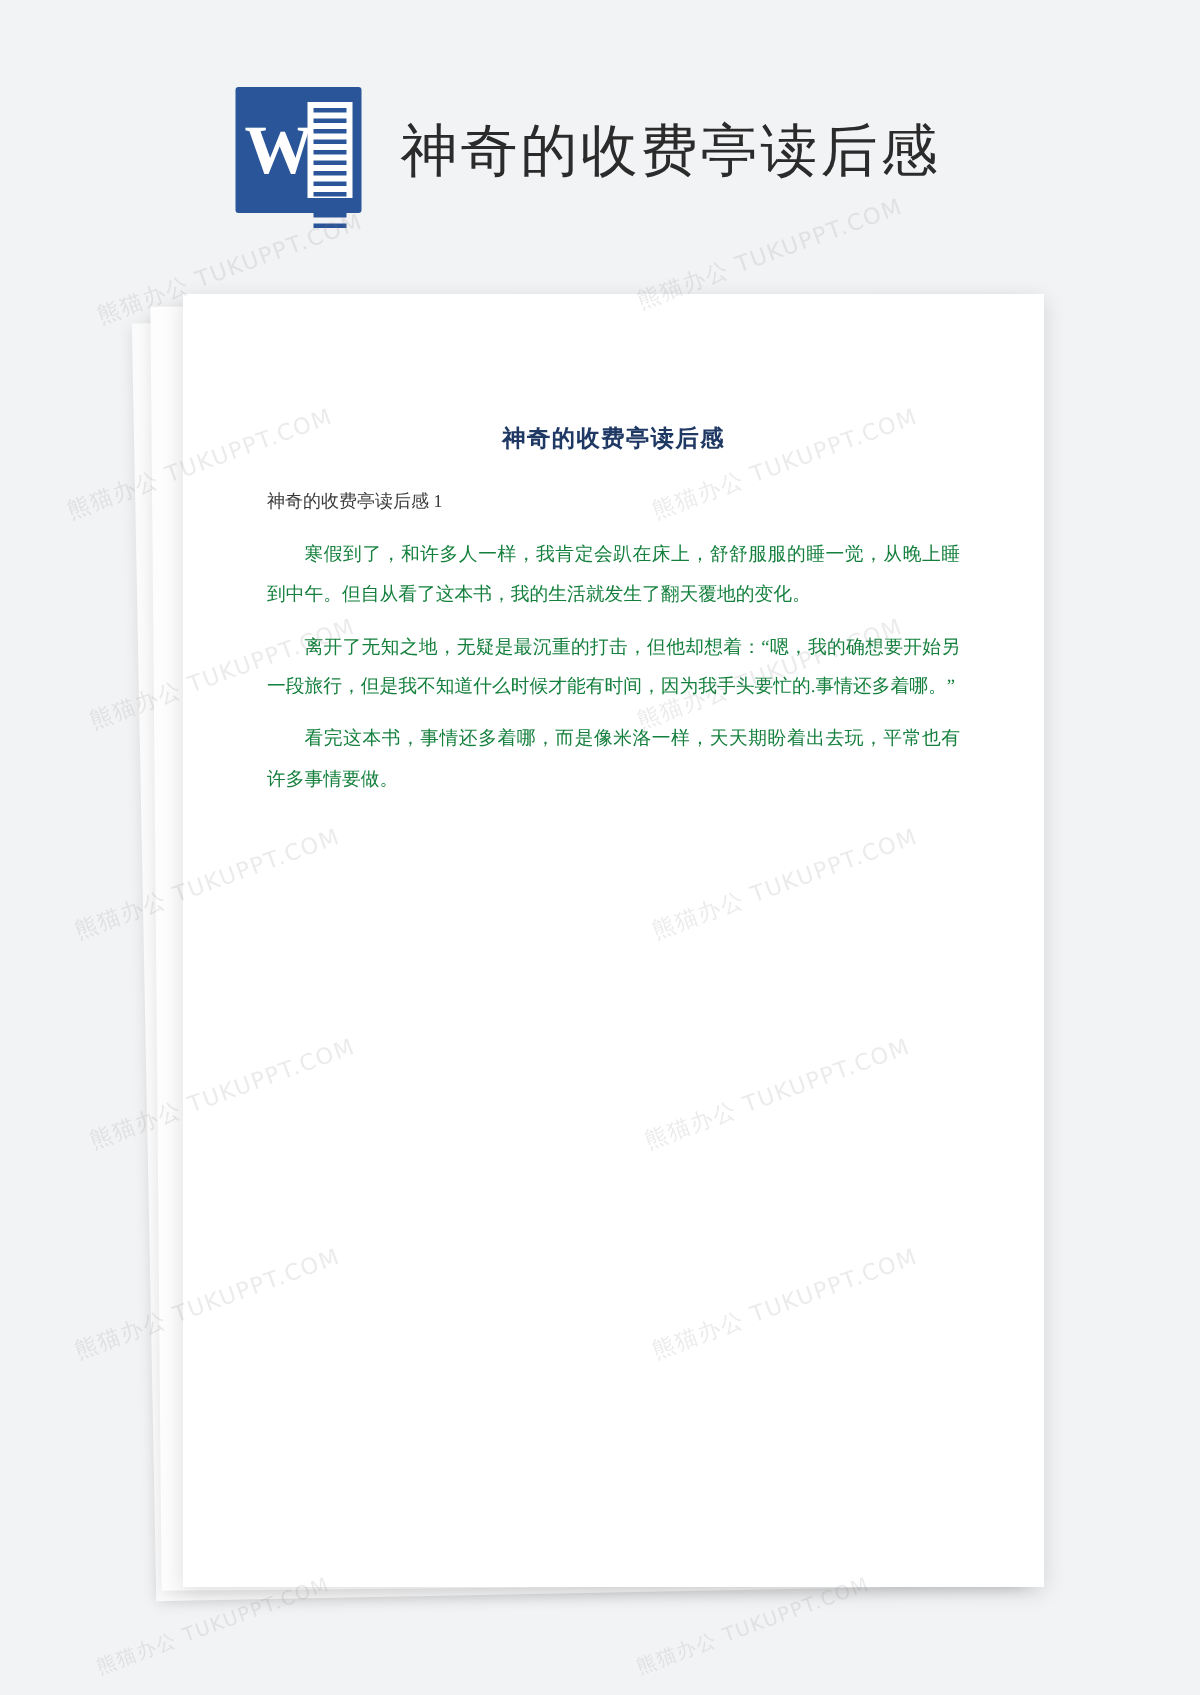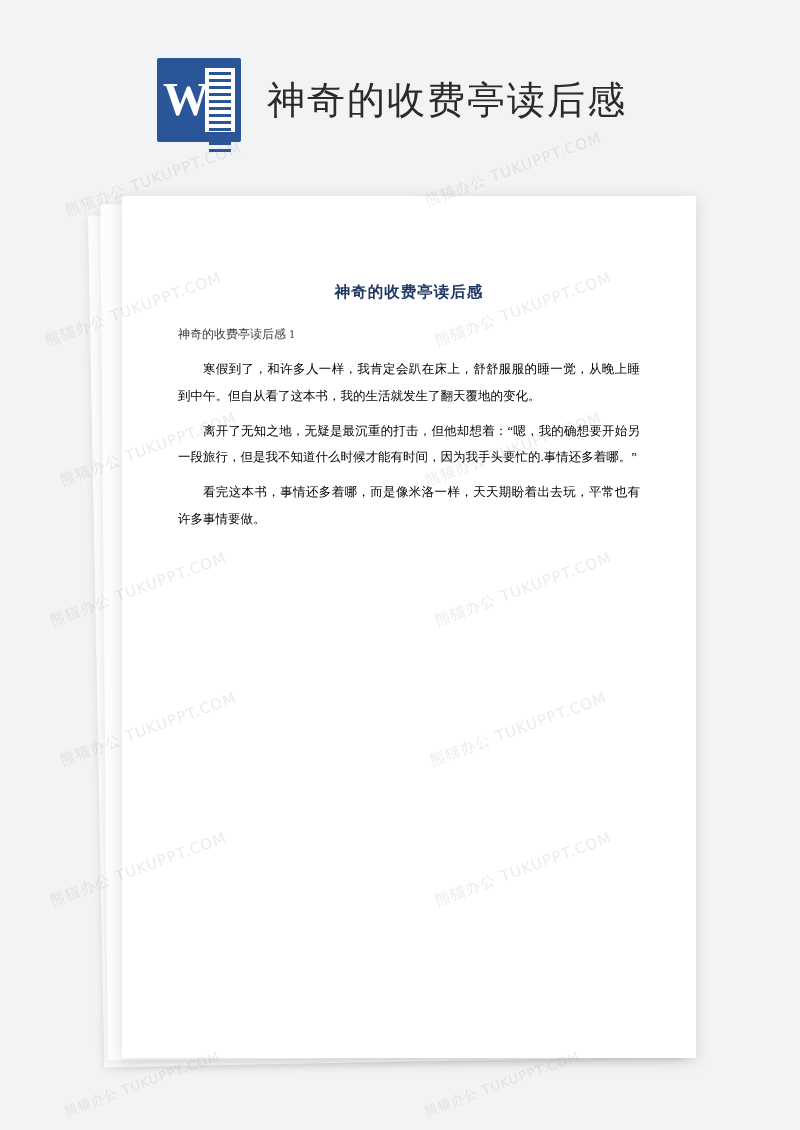--- a/index.html
+++ b/index.html
@@ -141,21 +141,21 @@
   .doc-sub {
     font-family: "Liberation Serif", serif;
     font-size: 12px;
     color: #3a3a3a;
     margin: 0 0 10px 0;
     line-height: 1.9;
   }
   .doc-p {
     font-family: "Liberation Serif", serif;
     font-size: 12.5px;
-    color: #000000;
+    color: #15803d;
     line-height: 2.15;
     text-align: justify;
     text-indent: 2em;
     margin: 0 0 8px 0;
   }
 
   
   .wm {
     position: absolute;
     color: rgba(130,130,130,0.16);

